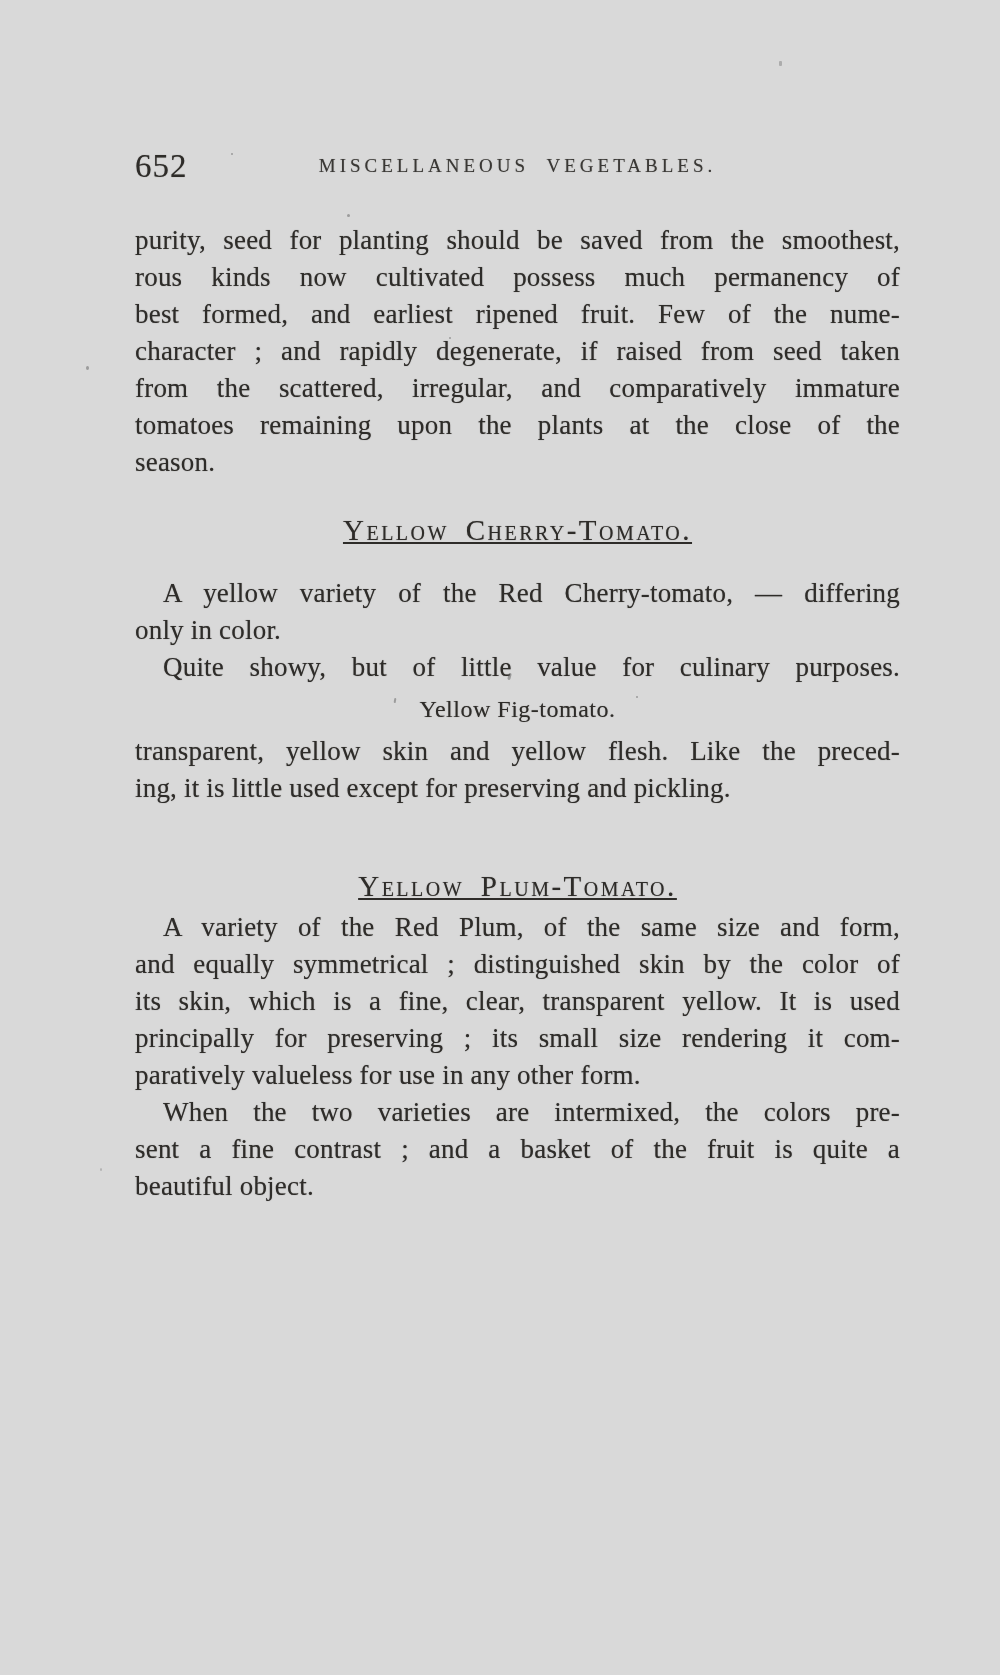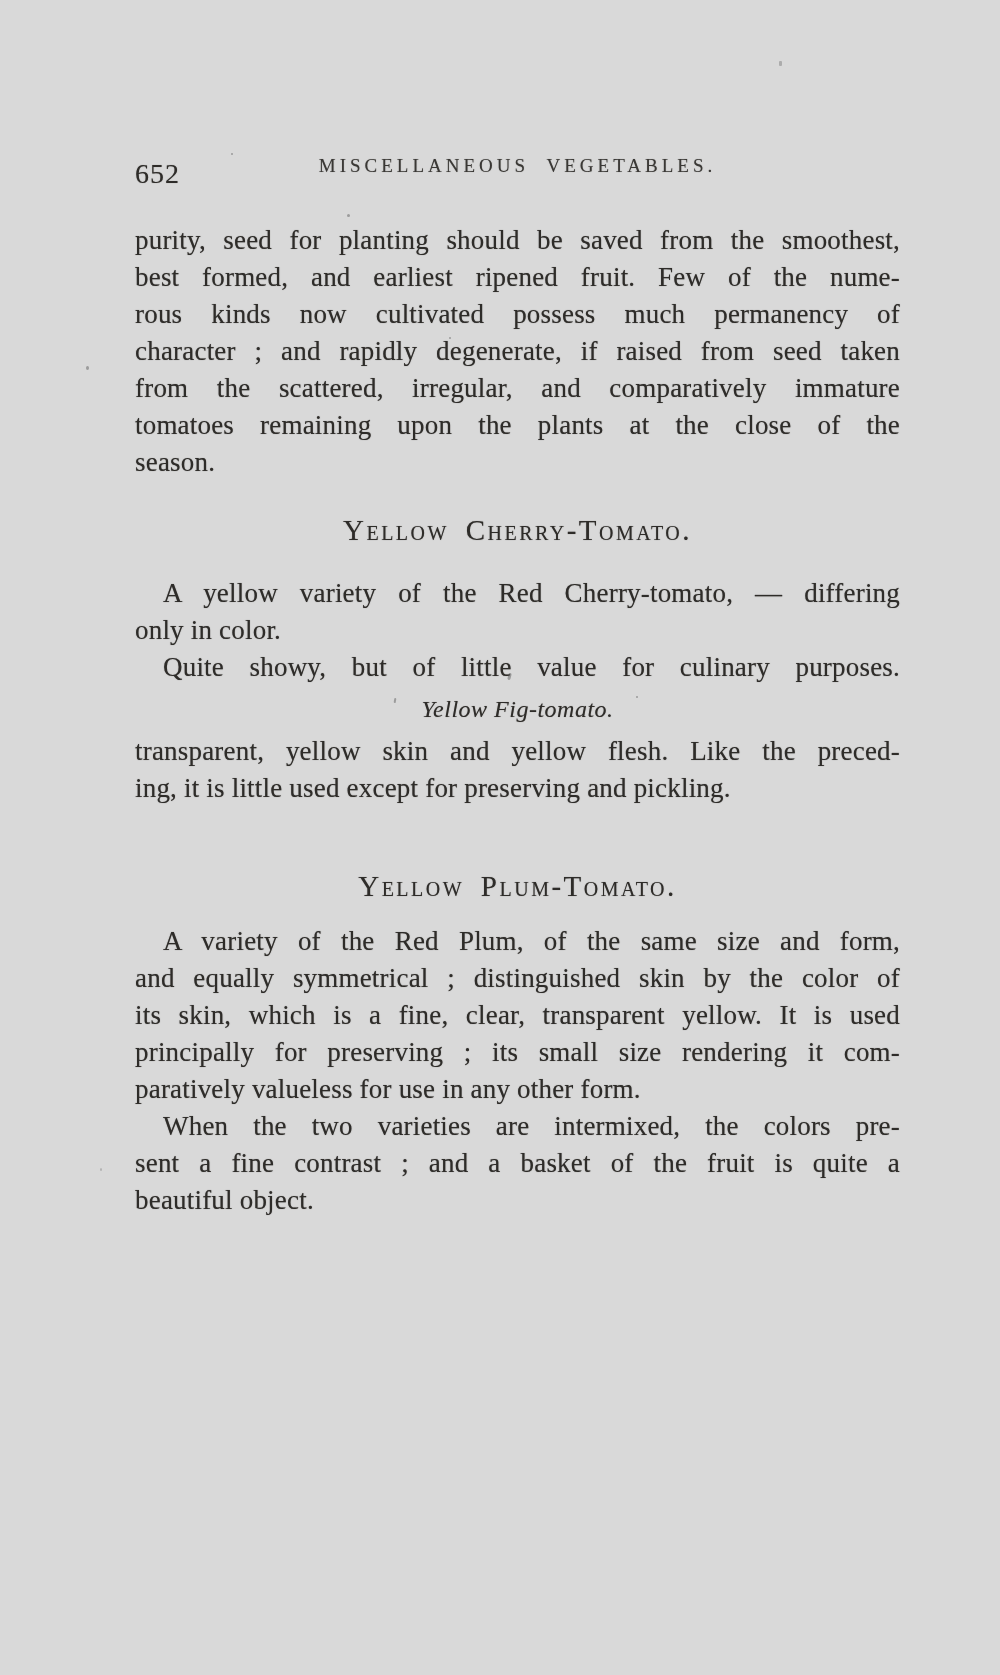--- a/index.html
+++ b/index.html
@@ -24,22 +24,22 @@
 
   
   .header {
     position: relative;
     margin-top: 150px;
     height: 32px;
   }
   .pagenum {
     position: absolute;
     left: 0;
-    top: 8px;
-    font-size: 28px;
+    top: 0;
+    font-size: 33px;
     line-height: 32px;
     letter-spacing: 1px;
     text-shadow: 0 0 1px rgba(46,44,41,0.45);
   }
   .runhead {
     width: 100%;
     text-align: center;
     font-size: 19px;
     line-height: 32px;
     letter-spacing: 4px;
@@ -65,40 +65,40 @@
   .heading {
     margin: 0;
     text-align: center;
     font-weight: normal;
     font-variant: small-caps;
     font-size: 29px;
     line-height: 34px;
     letter-spacing: 2.5px;
     word-spacing: 7px;
     text-shadow: 0 0 1px rgba(46,44,41,0.5);
+    text-decoration: underline;
   }
   .subheading {
     margin: 0;
     text-align: center;
     font-weight: normal;
     font-size: 24px;
     line-height: 28px;
     letter-spacing: 0.5px;
     text-shadow: 0 0 1px rgba(46,44,41,0.45);
-    font-style: italic;
   }
 
   .p-intro   { margin-top: 40px; }
   .h-cherry  { margin-top: 32px; }
   .p-cherry1 { margin-top: 28px; }
   .h-pear    { margin-top: 60px; }
   .sub-pear  { margin-top: 9px; }
   .p-pear    { margin-top: 10px; }
   .h-plum    { margin-top: 62px; }
-  .p-plum1   { margin-top: 20px; }
+  .p-plum1   { margin-top: 6px; }
 
   
   .speck {
     position: absolute;
     background: #6a6a6a;
     border-radius: 50%;
     opacity: 0.55;
   }
   .s1 { left: 347px; top: 214px; width: 3px; height: 3px; }
   .s2 { left: 86px;  top: 366px; width: 3px; height: 4px; }
@@ -127,22 +127,22 @@
 
   <div class="textcol">
 
     <div class="header">
       <span class="pagenum">652</span>
       <div class="runhead">MISCELLANEOUS VEGETABLES.</div>
     </div>
 
     <div class="para p-intro">
       <div class="line full">purity, seed for planting should be saved from the smoothest,</div>
+      <div class="line full">rous kinds now cultivated possess much permanency of</div>
       <div class="line full">best formed, and earliest ripened fruit. Few of the nume-</div>
-      <div class="line full">rous kinds now cultivated possess much permanency of</div>
       <div class="line full">character ; and rapidly degenerate, if raised from seed taken</div>
       <div class="line full">from the scattered, irregular, and comparatively immature</div>
       <div class="line full">tomatoes remaining upon the plants at the close of the</div>
       <div class="line last">season.</div>
     </div>
 
     <h2 class="heading h-cherry">Yellow Cherry-Tomato.</h2>
 
     <div class="para p-cherry1">
       <div class="line full indent">A yellow variety of the Red Cherry-tomato, — differing</div>

